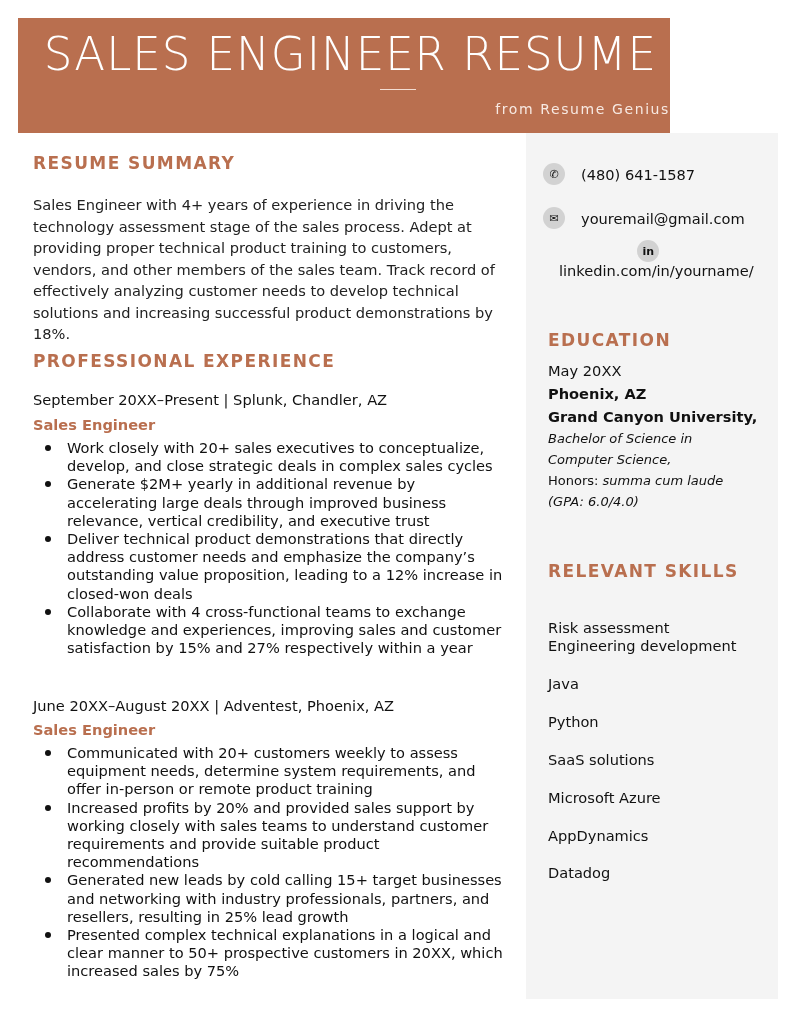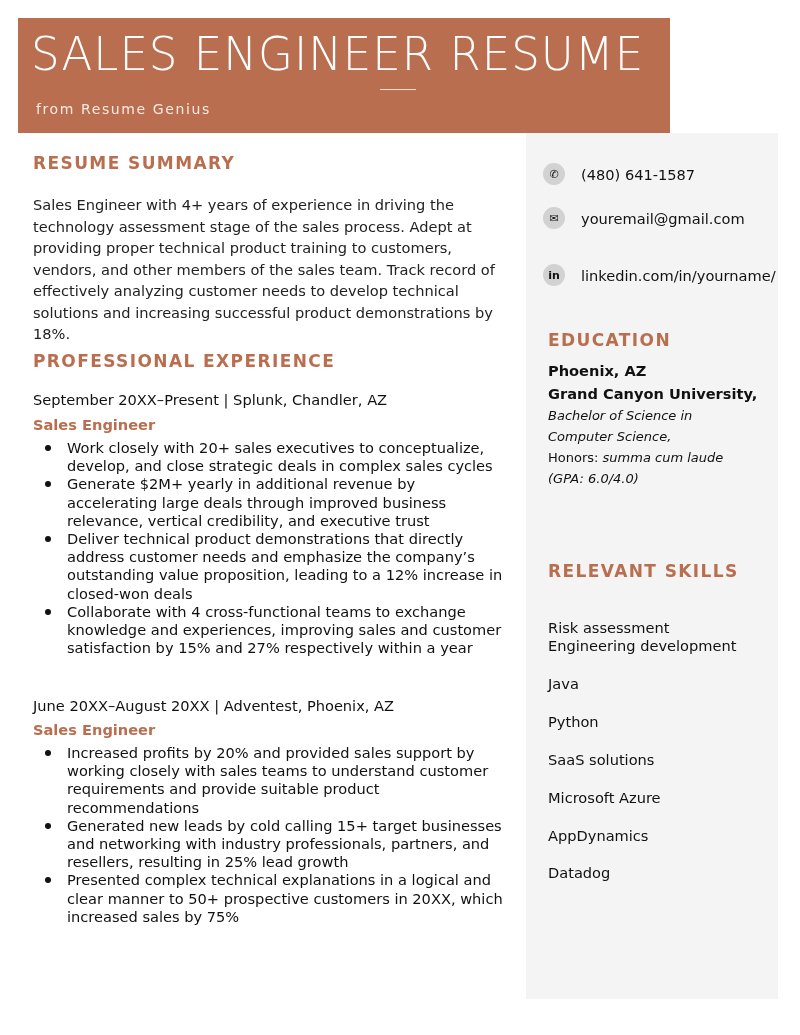--- a/index.html
+++ b/index.html
@@ -1,21 +1,21 @@
 <!DOCTYPE html>
 <html><head>
 <meta charset="utf-8">
 <style>
   * { box-sizing: border-box; margin: 0; padding: 0; }
   html, body { width: 800px; height: 1035px; background: #ffffff; overflow: hidden; }
   body { position: relative; font-family: "DejaVu Sans", "Liberation Sans", sans-serif; color: #1e1e1e; }
 
   .header {
     position: absolute; left: 18px; top: 18px; width: 652px; height: 115px;
-    background: #b96f4f; text-align: left; color: #ffffff;
+    background: #b96f4f; text-align: right; color: #ffffff;
   }
   .header .title {
     position: absolute; left: 0; right: 0; top: 6px;
     font-family: "DejaVu Sans", sans-serif; font-weight: 300;
     font-size: 47px; letter-spacing: 1px; line-height: 60px;
     transform: scaleX(0.96);
   }
   .header .rule {
     position: absolute; left: 362px; top: 71px; width: 36px; height: 1px; background: #f3ddd2;
   }
@@ -85,40 +85,42 @@
 <ul class="bullets" style="top:439px;">
   <li><span class="dot"></span><span>Work closely with 20+ sales executives to conceptualize, develop, and close strategic deals in complex sales cycles</span></li>
   <li><span class="dot"></span><span>Generate $2M+ yearly in additional revenue by accelerating large deals through improved business relevance, vertical credibility, and executive trust</span></li>
   <li><span class="dot"></span><span>Deliver technical product demonstrations that directly address customer needs and emphasize the company’s outstanding value proposition, leading to a 12% increase in closed-won deals</span></li>
   <li><span class="dot"></span><span>Collaborate with 4 cross-functional teams to exchange knowledge and experiences, improving sales and customer satisfaction by 15% and 27% respectively within a year</span></li>
 </ul>
 
 <div class="job-meta" style="top:696px;">June 20XX–August 20XX | Adventest, Phoenix, AZ</div>
 <div class="job-role" style="top:720px;">Sales Engineer</div>
 <ul class="bullets" style="top:744px;">
+  <li><span class="dot"></span><span>Communicated with 20+ customers weekly to assess equipment needs, determine system requirements, and offer in-person or remote product training</span></li>
   <li><span class="dot"></span><span>Increased profits by 20% and provided sales support by working closely with sales teams to understand customer requirements and provide suitable product recommendations</span></li>
   <li><span class="dot"></span><span>Generated new leads by cold calling 15+ target businesses and networking with industry professionals, partners, and resellers, resulting in 25% lead growth</span></li>
   <li><span class="dot"></span><span>Presented complex technical explanations in a logical and clear manner to 50+ prospective customers in 20XX, which increased sales by 75%</span></li>
 </ul>
 
 <div class="contact" style="top:163px;">
   <span class="icon">✆</span>
   <span class="text">(480) 641-1587</span>
 </div>
 <div class="contact" style="top:207px;">
   <span class="icon">✉</span>
   <span class="text">youremail@gmail.com</span>
 </div>
-<div class="contact" style="top:264px;">
+<div class="contact" style="top:240px;flex-direction:column;">
   <span class="icon">in</span>
   <span class="text">linkedin.com/in/yourname/</span>
 </div>
 
 <div class="section-heading" style="left:548px; top:329px;">EDUCATION</div>
 <div class="edu" style="top:359px;">
+  <div class="date">May 20XX</div>
   <div class="school">Phoenix, AZ</div>
   <div class="school">Grand Canyon University,</div>
   <div class="degree">Bachelor of Science in</div>
   <div class="degree">Computer Science,</div>
   <div class="honors"><span>Honors: </span><i>summa cum laude</i></div>
   <div class="degree">(GPA: 6.0/4.0)</div>
 </div>
 
 <div class="section-heading" style="left:548px; top:560px;">RELEVANT SKILLS</div>
 <div class="skill" style="top:618px;">Risk assessment</div>

